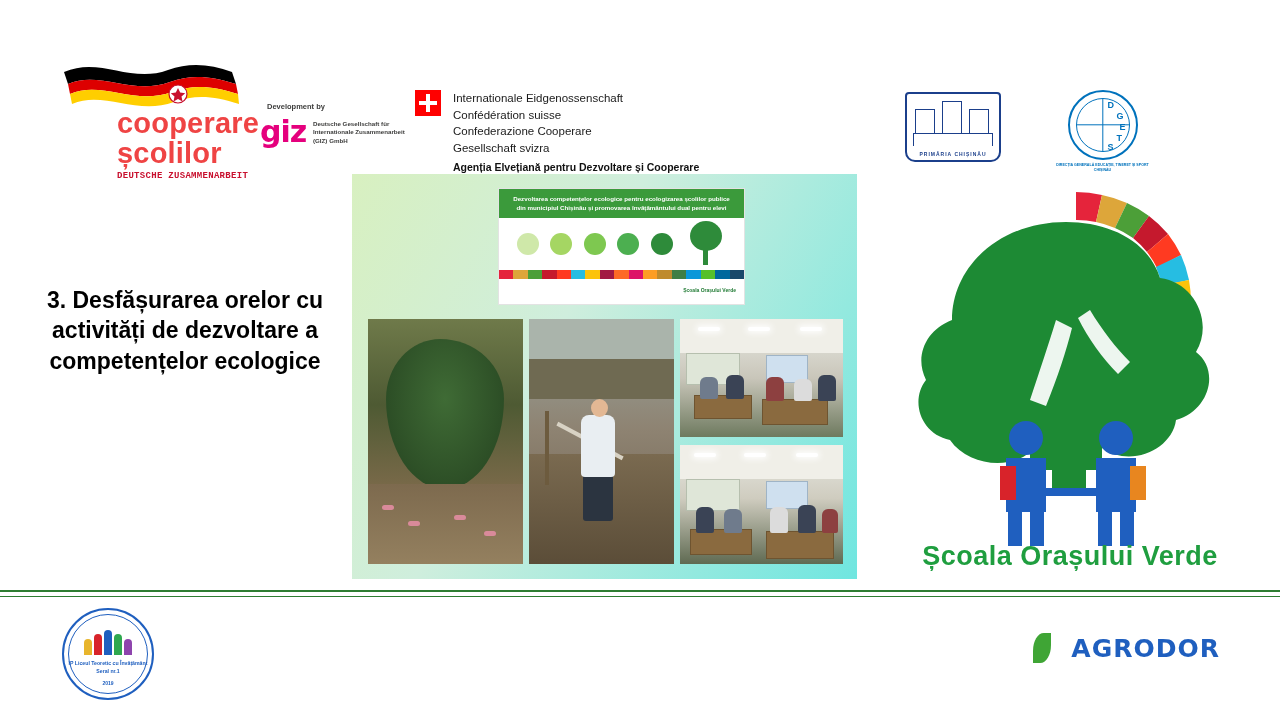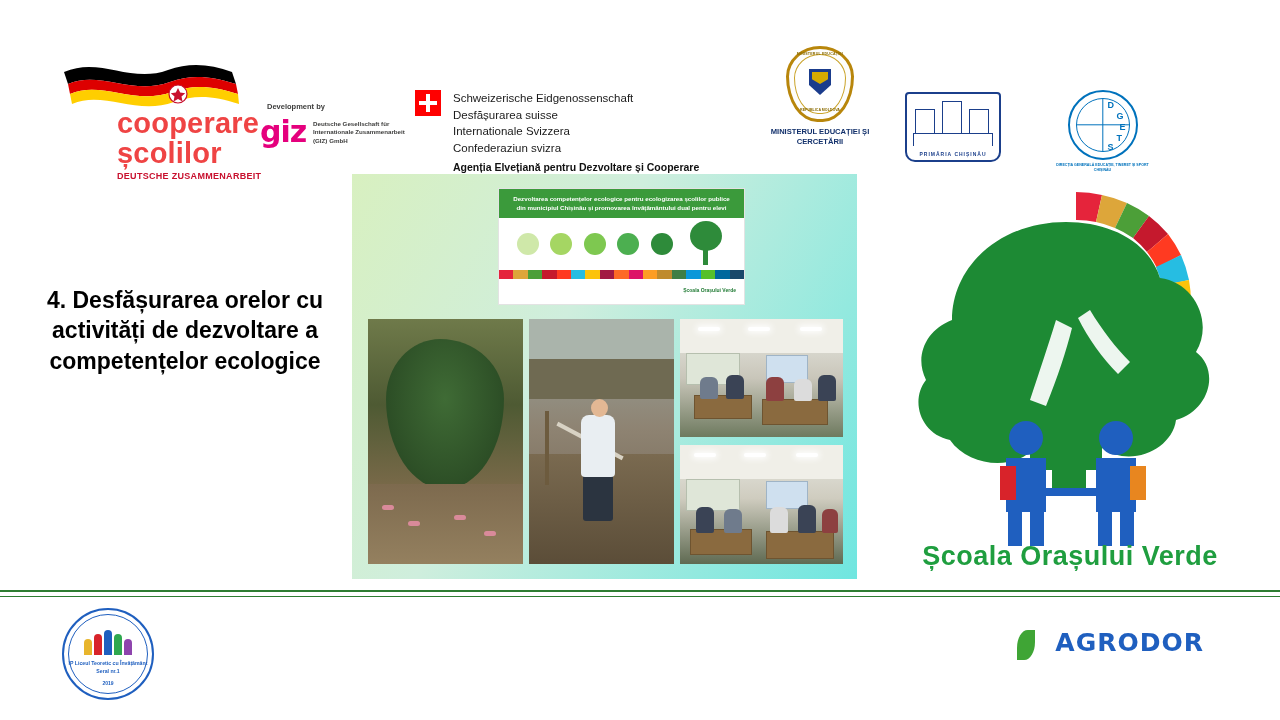--- a/index.html
+++ b/index.html
@@ -51,20 +51,21 @@
     font-weight: 700;
     color: #ef4444;
     letter-spacing: .2px;
   }
   .coop-text .l3 {
     font-size: 9px;
     font-weight: 700;
     color: #c8102e;
     letter-spacing: .3px;
     margin-top: 3px;
+    font-family: Liberation Mono, monospace;
   }
   .impl-by {
     position: absolute;
     left: 212px;
     top: 52px;
     font-size: 7.5px;
     font-weight: 700;
     color: #3c3c3b;
   }
   .giz-logo {
@@ -622,25 +623,25 @@
     position: absolute;
     left: 0; top: 72px;
     width: 100%;
     text-align: center;
     font-size: 5px;
     color: #1f5fbf;
     font-weight: 700;
   }
   .agrodor {
     position: absolute;
-    right: 76px;
+    right: 60px;
     top: 628px;
     height: 40px;
     display: flex;
-    align-items: flex-start;
+    align-items: center;
     gap: 16px;
   }
   .agrodor .leaf {
     width: 26px;
     height: 34px;
     position: relative;
   }
   .agrodor .leaf::before {
     content: "";
     position: absolute;
@@ -676,40 +677,31 @@
       <div class="l3">DEUTSCHE ZUSAMMENARBEIT</div>
     </div>
     <div class="impl-by">Development by</div>
     <div class="giz-logo">giz</div>
     <div class="giz-sub">Deutsche Gesellschaft für Internationale Zusammenarbeit (GIZ) GmbH</div>
   </div>
 
   <div class="swiss-block">
     <div class="swiss-flag"></div>
     <div class="swiss-names">
-      <div>Schweizerische Eidgenossenschaft</div>
-      <div>Desfășurarea suisse</div>
-      <div>Internationale Svizzera</div>
-      <div>Confederaziun svizra</div>
+      <div>Internationale Eidgenossenschaft</div>
+      <div>Confédération suisse</div>
+      <div>Confederazione Cooperare</div>
+      <div>Gesellschaft svizra</div>
     </div>
     <div class="swiss-agency">
       <div>Agenția Elvețiană pentru Dezvoltare și Cooperare</div>
       <div>Швейцарское управление по развитию и сотрудничеству</div>
     </div>
   </div>
 
-  <div class="ministry-block">
-    <div class="ministry-seal">
-      <div class="inner"></div>
-      <div class="top-txt">MINISTERUL EDUCAȚIEI</div>
-      <div class="crest"></div>
-      <div class="bot-txt">REPUBLICA MOLDOVA</div>
-    </div>
-    <div class="ministry-label">MINISTERUL EDUCAȚIEI ȘI CERCETĂRII</div>
-  </div>
 
   <div class="cityhall-block">
     <div class="cityhall-shield">
       <div class="ch-towers">
         <span class="ch-tower t1"></span>
         <span class="ch-tower t2"></span>
         <span class="ch-tower t3"></span>
       </div>
       <div class="ch-base"></div>
       <div class="ch-caption">PRIMĂRIA CHIȘINĂU</div>
@@ -724,21 +716,21 @@
         <span class="dl-g">G</span>
         <span class="dl-e">E</span>
         <span class="dl-t">T</span>
         <span class="dl-s">S</span>
       </div>
     </div>
     <div class="dgets-caption">DIRECȚIA GENERALĂ EDUCAȚIE, TINERET ȘI SPORT CHIȘINĂU</div>
   </div>
 </div>
 
-<div class="slide-title">4. Desfășurarea orelor cu activități de dezvoltare a competențelor ecologice</div>
+<div class="slide-title">3. Desfășurarea orelor cu activități de dezvoltare a competențelor ecologice</div>
 
 <div class="collage">
 
   <div class="collage-banner">
     <div class="banner-head">Dezvoltarea competențelor ecologice pentru ecologizarea școlilor publice din municipiul Chișinău și promovarea învățământului dual pentru elevi</div>
     <div class="banner-icons">
       <span class="bic g1"></span>
       <span class="bic g2"></span>
       <span class="bic g3"></span>
       <span class="bic g4"></span>

